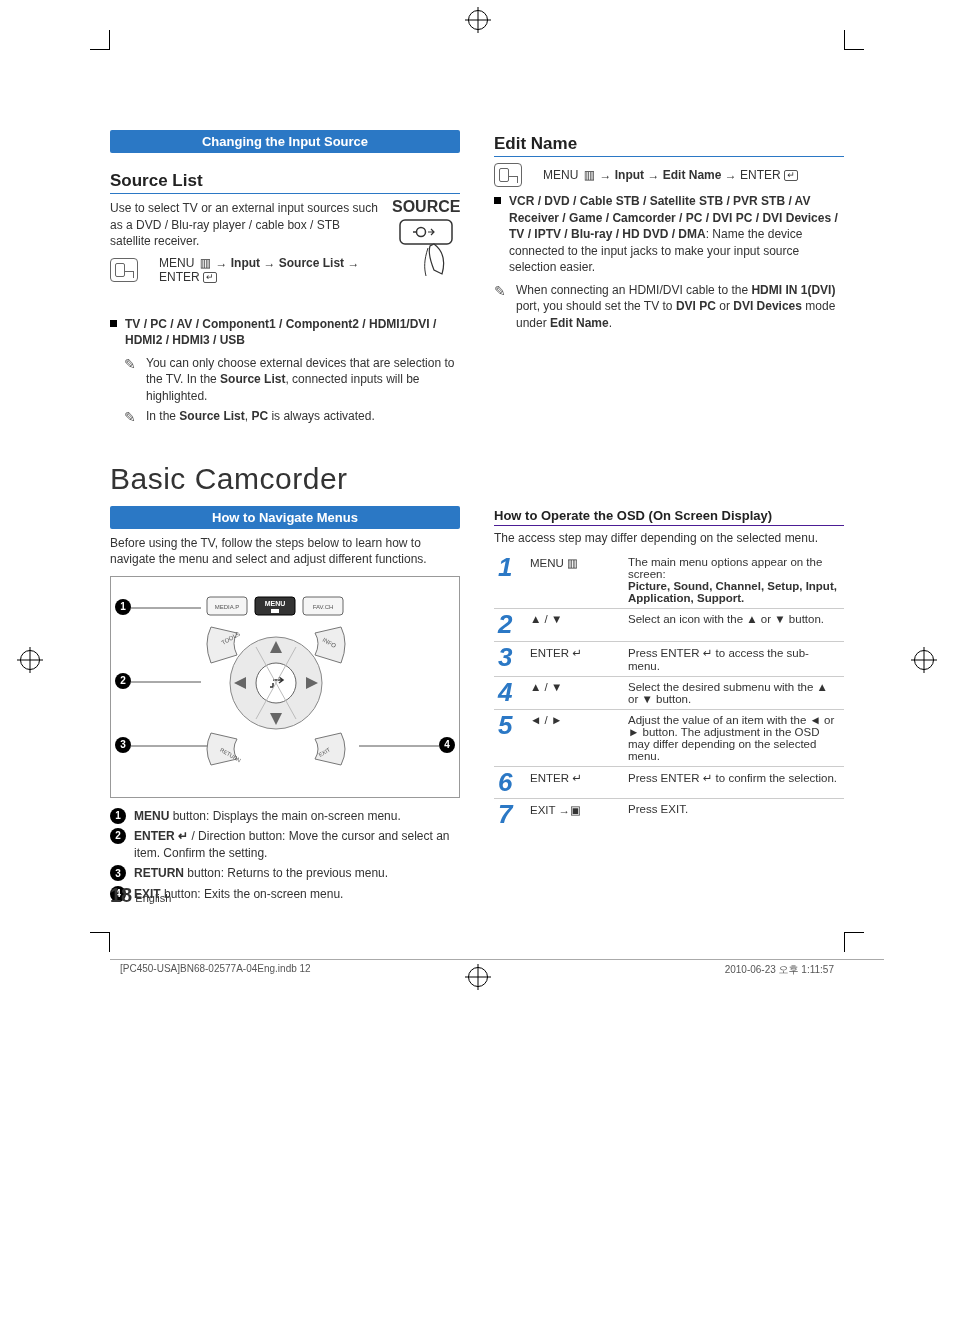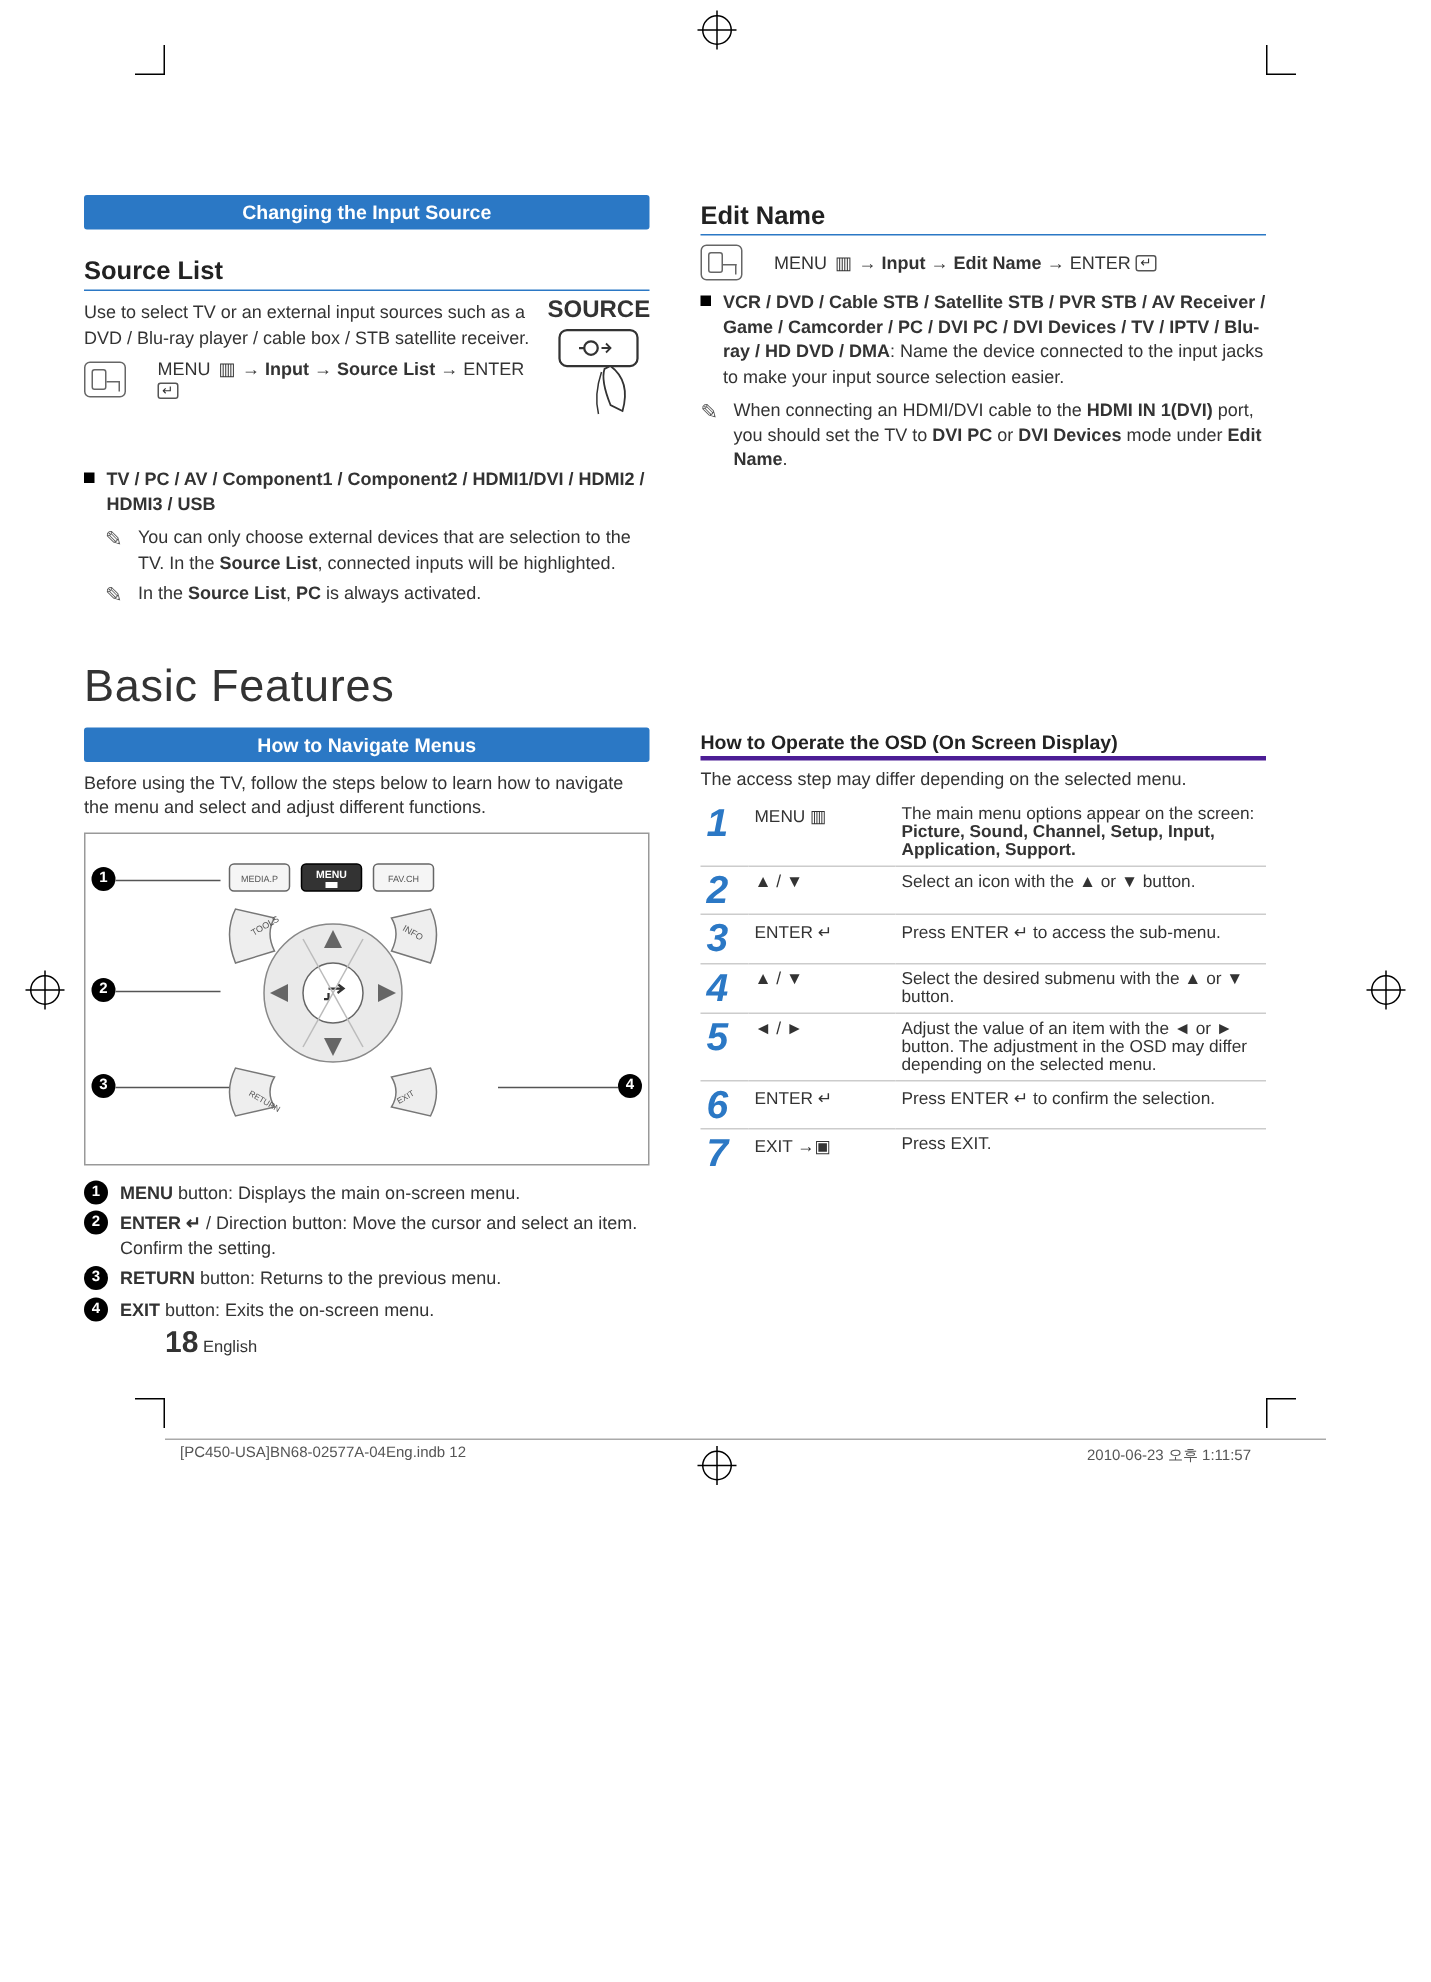--- a/index.html
+++ b/index.html
@@ -8,21 +8,21 @@
     background: #fff;
     font-family: Arial, Helvetica, sans-serif;
     font-size: 12px;
     color: #333;
   }
   .page {
     width: 954px;
     height: 1007px;
     position: relative;
     box-sizing: border-box;
-    padding: 130px 110px 40px 56px;
+    padding: 130px 110px 40px 110px;
   }
   
   .crop {
     position: absolute;
     width: 20px;
     height: 20px;
   }
   .crop::before, .crop::after {
     content: "";
     position: absolute;
@@ -137,21 +137,21 @@
 
   .btn-list{margin-top:10px;}
   .btn-list .row{display:flex;gap:8px;margin:4px 0;line-height:1.38;}
 
   h1.big {
     font-size:30px;font-weight:300;color:#333;margin:30px 0 10px 0;letter-spacing:0.5px;
   }
   h1.big + .columns .blue-banner{margin-top:0;}
   h3.osd {
     font-size:13px;font-weight:bold;margin:2px 0 4px 0;color:#222;
-    border-bottom:3px solid #4c1d95;padding-bottom:2px;
+    border-bottom:1px solid #4c1d95;padding-bottom:2px;
   }
 
   table.osd-steps{width:100%;border-collapse:collapse;margin-top:6px;font-size:11.5px;}
   table.osd-steps td{vertical-align:top;padding:4px 4px;border-top:1px solid #ccc;}
   table.osd-steps tr:first-child td{border-top:none;}
   td.stepnum{color:#2b78c5;font-size:26px;font-weight:bold;width:24px;line-height:0.9;font-style:italic;}
   td.stepctl{width:90px;font-weight:normal;color:#333;}
 
   .page-footer{position:absolute;bottom:100px;left:110px;font-size:11px;color:#333;}
   .page-footer .pn{font-size:20px;font-weight:bold;}
@@ -264,21 +264,21 @@
 
       <div class="note-row" style="margin-left:0;">
         <span class="note-icon">✎</span>
         <span>
           <span>When connecting an HDMI/DVI cable to the </span><b>HDMI IN 1(DVI)</b><span> port, you should set the TV to </span><b>DVI PC</b><span> or </span><b>DVI Devices</b><span> mode under </span><b>Edit Name</b><span>.</span>
         </span>
       </div>
     </div>
   </div>
 
-  <h1 class="big">Basic Features</h1>
+  <h1 class="big">Basic Camcorder</h1>
 
   <div class="columns">
 
     <div class="col">
       <div class="blue-banner">How to Navigate Menus</div>
       <p>Before using the TV, follow the steps below to learn how to navigate the menu and select and adjust different functions.</p>
 
       <div class="remote-diagram">
 
         <span class="num-circle nc" style="left:4px;top:22px;">1</span>

